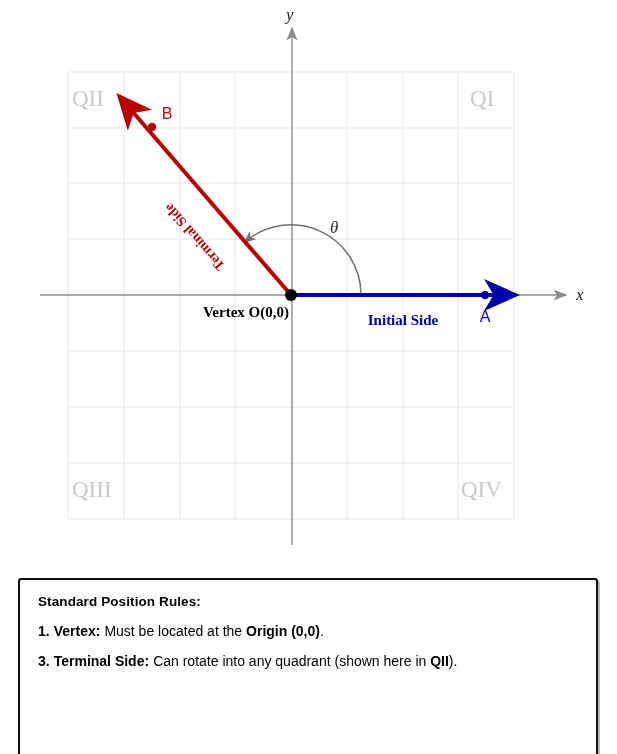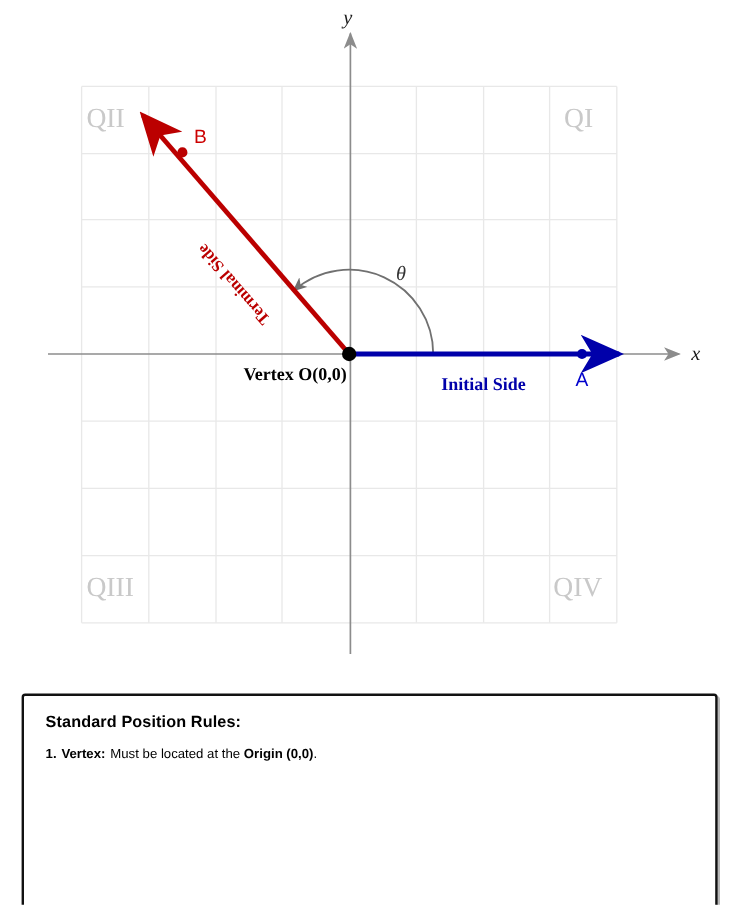--- a/index.html
+++ b/index.html
@@ -40,21 +40,21 @@
     padding: 14px 18px 10px 18px;
   }
   .rules-title {
     font-size: 13.5px;
     font-weight: bold;
     color: #000000;
     letter-spacing: 0.1px;
     margin-bottom: 13px;
   }
   .rule-line {
-    font-size: 11px;
+    font-size: 14px;
     color: #000000;
     margin-bottom: 11px;
     line-height: 1.33;
   }
   .rule-line:last-child { margin-bottom: 0; }
   .rule-num { font-weight: bold; }
   .rule-term { font-weight: bold; }
   .rule-em { font-weight: bold; }
   .rule-text { font-weight: normal; }
   .sp { display: inline-block; width: 4px; }
@@ -143,15 +143,19 @@
 
   <div class="rules-box">
     <div class="rules-title">Standard Position Rules:</div>
 
     <div class="rule-line">
       <span class="rule-num">1.</span><span class="sp"></span><span class="rule-term">Vertex:</span><span class="sp"></span><span class="rule-text">Must be located at the</span>
       <span class="rule-em">Origin (0,0)</span><span class="rule-text">.</span>
     </div>
 
 
+    <div class="rule-line">
+      <span class="rule-num">3.</span><span class="sp"></span><span class="rule-term">Terminal Side:</span><span class="sp"></span><span class="rule-text">Can rotate into any quadrant (shown here in</span>
+      <span class="rule-em">QII</span><span class="rule-text">).</span>
+    </div>
   </div>
 
 </div>
 
 </body></html>

